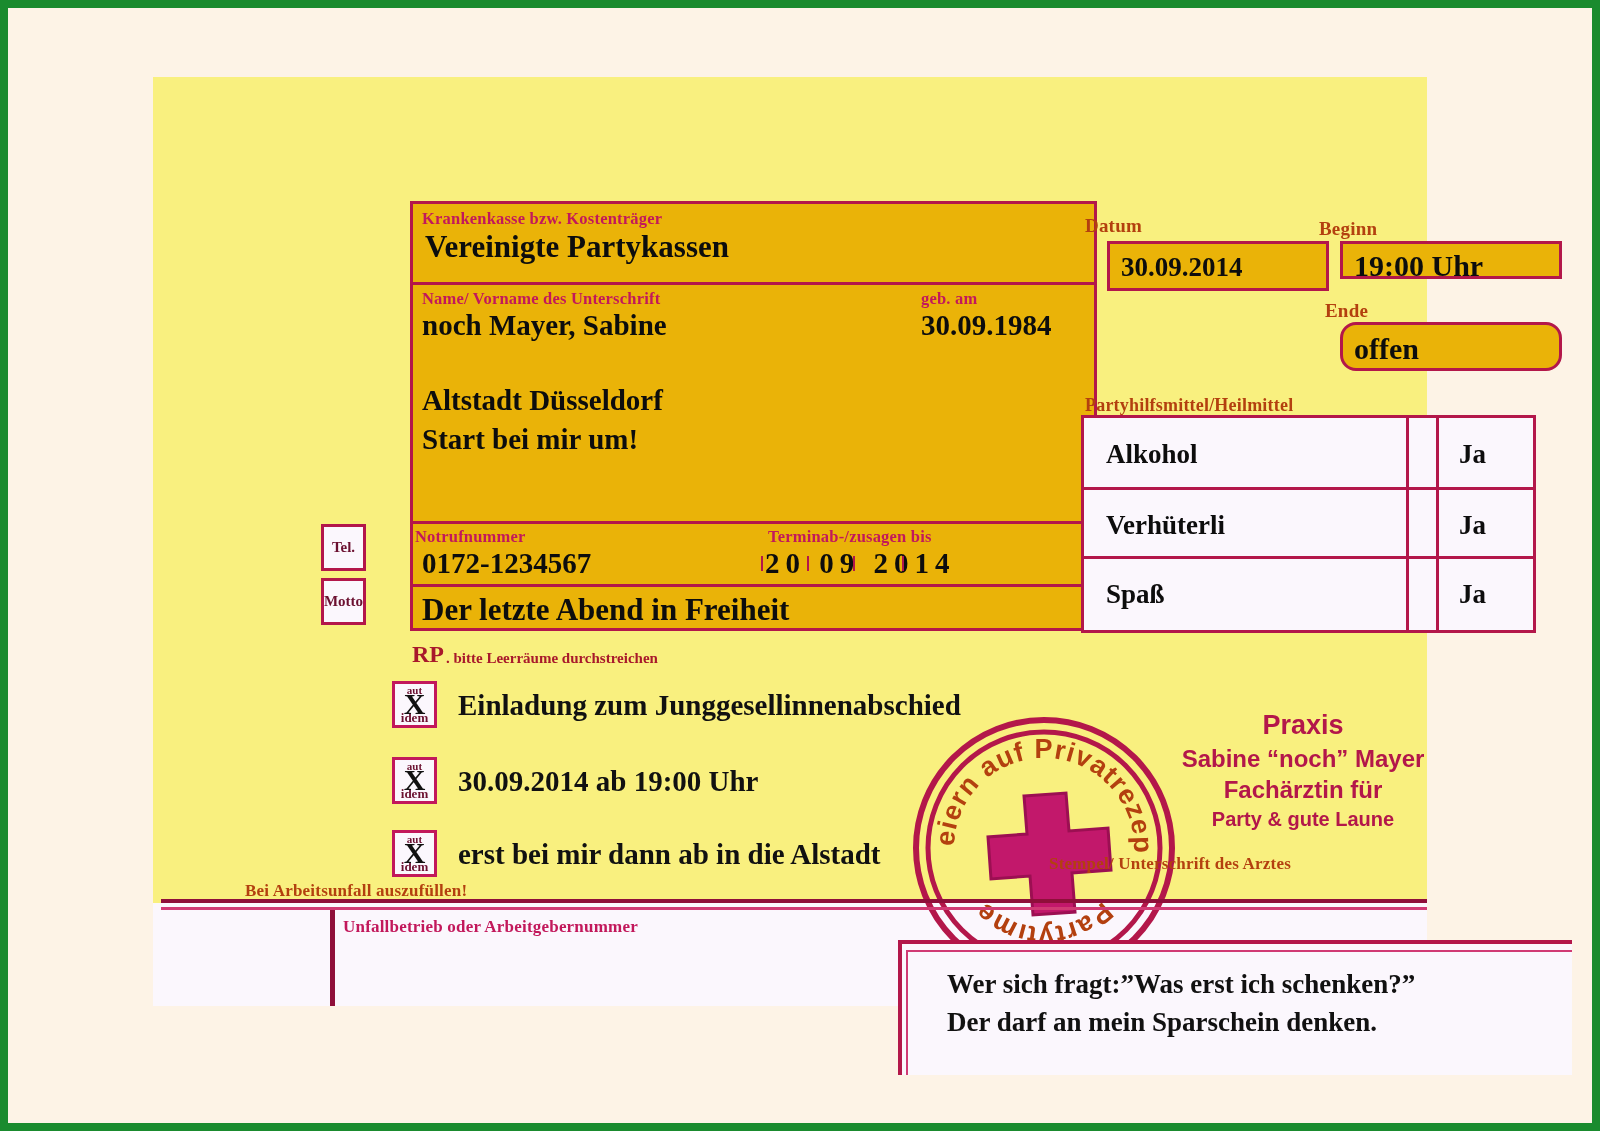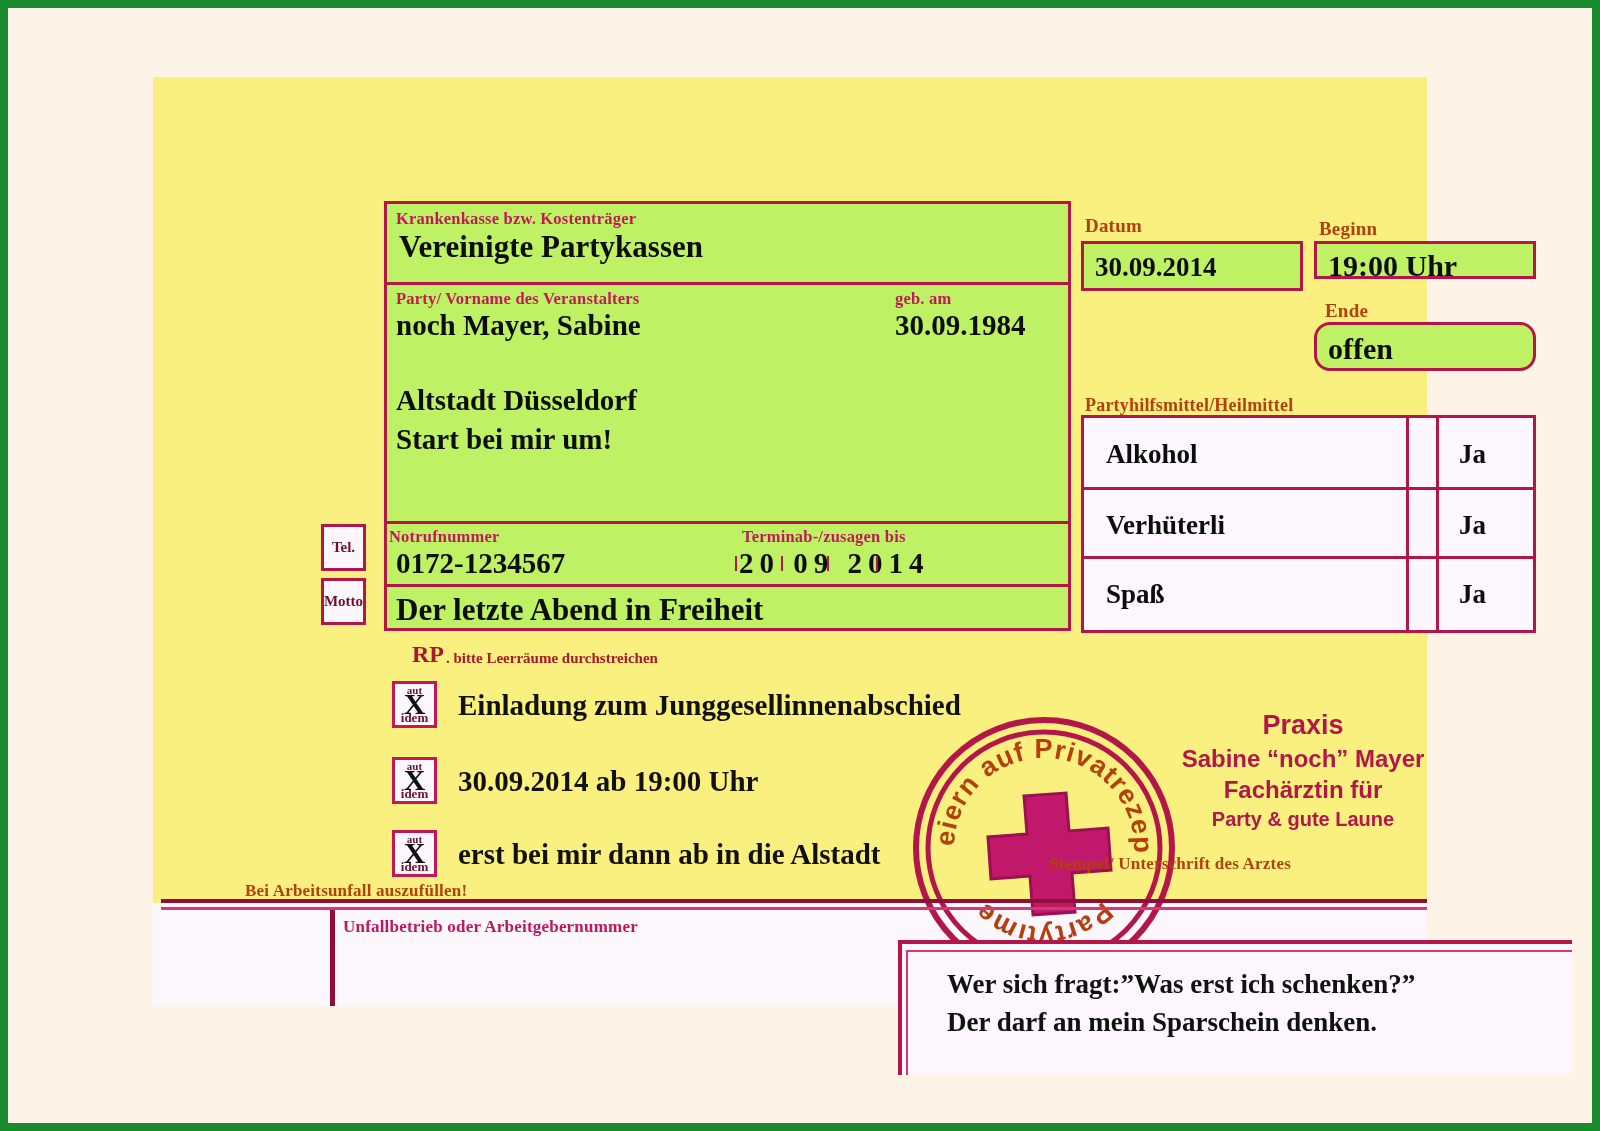--- a/index.html
+++ b/index.html
@@ -25,23 +25,24 @@
   }
   
   #lower-left-white{
     position:absolute;left:0px;top:826px;width:613px;height:103px;
     background:#fbf7fd;
   }
 
   
   .box{
     position:absolute;
-    background:#bef264;
+    background:#eab308;
     border:3px solid #b3174a;
     box-sizing:border-box;
+    margin-left:26px;
   }
   .lbl{
     position:absolute;
     color:#c2185b;
     font-family:"Liberation Serif", serif;
     font-weight:bold;
     font-size:16.5px;
     letter-spacing:0.2px;
     white-space:nowrap;
   }
@@ -167,21 +168,21 @@
 
     <div id="yellow"></div>
     <div id="lower-left-white"></div>
 
     <div class="box" id="card-main">
 
       <div class="lbl" style="left:9px;top:5px;">Krankenkasse bzw. Kostenträger</div>
       <div class="val" style="left:12px;top:25px;font-size:31px;">Vereinigte Partykassen</div>
       <div class="hline" style="left:0;top:78px;width:681px;"></div>
 
-      <div class="lbl" style="left:9px;top:85px;">Party/ Vorname des Veranstalters</div>
+      <div class="lbl" style="left:9px;top:85px;">Name/ Vorname des Unterschrift</div>
       <div class="lbl" style="left:508px;top:85px;">geb. am</div>
       <div class="val" style="left:9px;top:105px;font-size:29px;">noch Mayer, Sabine</div>
       <div class="val" style="left:508px;top:105px;font-size:29px;">30.09.1984</div>
 
       <div class="val" style="left:9px;top:180px;font-size:29px;">Altstadt Düsseldorf</div>
       <div class="val" style="left:9px;top:219px;font-size:29px;">Start bei mir um!</div>
 
       <div class="hline" style="left:0;top:317px;width:681px;"></div>
 
       <div class="lbl" style="left:2px;top:323px;">Notrufnummer</div>

